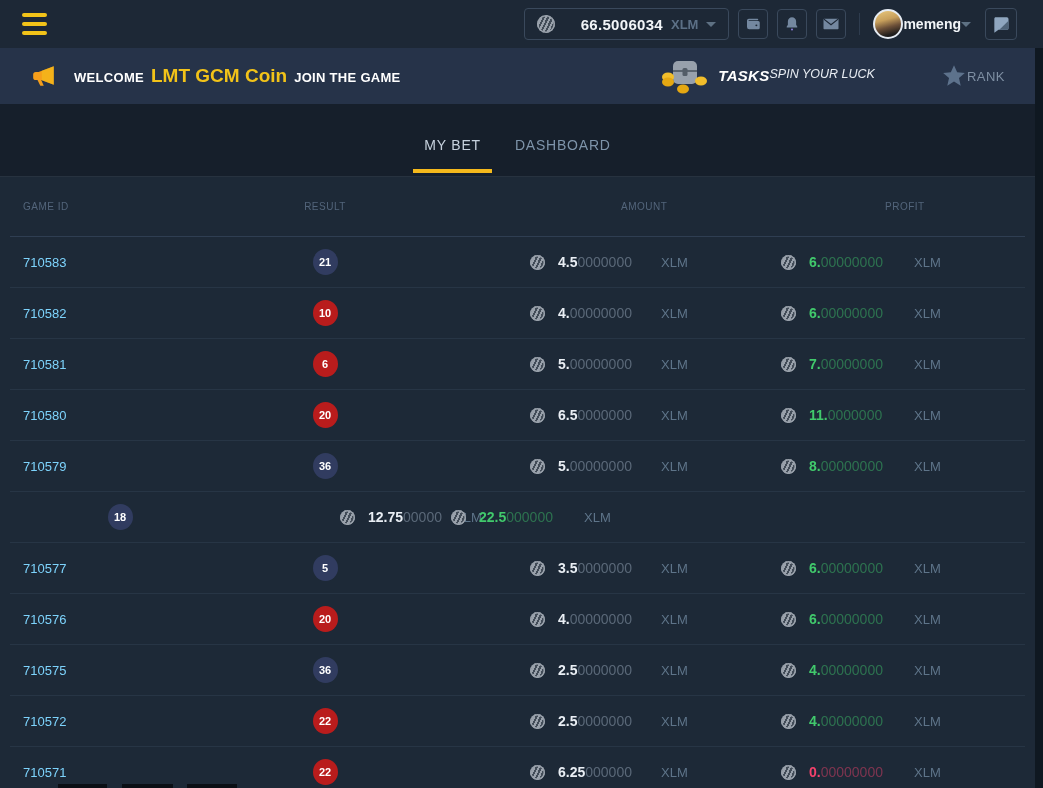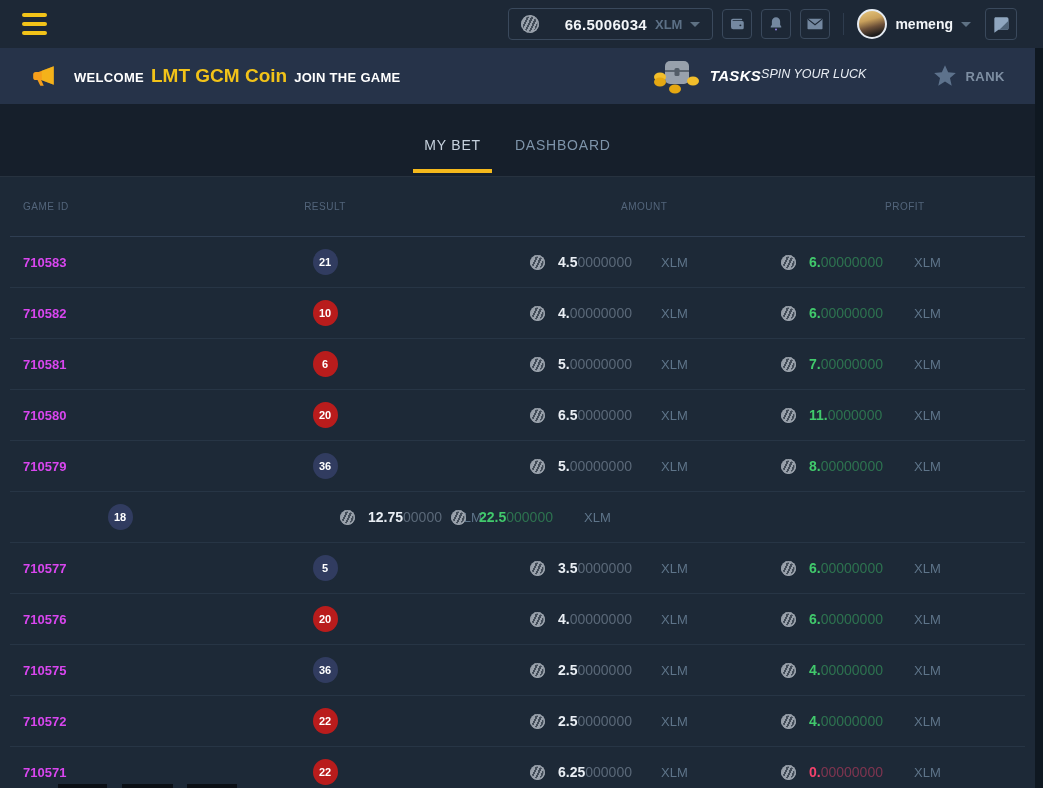--- a/index.html
+++ b/index.html
@@ -37,41 +37,41 @@
     width:30px; height:30px; margin-left:9px;
     border:1px solid #3A495C; border-radius:4px;
     display:flex; align-items:center; justify-content:center; cursor:pointer;
   }
   .vdivider { width:1px; height:22px; background:#2E3C4E; margin:0 13px; }
   .avatar {
     width:30px; height:30px; border-radius:50%;
     border:2px solid #E5EBF2;
     background:linear-gradient(165deg,#E8C87E 0%,#C8A05C 35%,#6B4F38 60%,#1E1C1B 85%);
   }
-  .user { display:flex; align-items:center; gap:8px; cursor:pointer;text-align:center; }
+  .user { display:flex; align-items:center; cursor:pointer;text-align:center; }
   .user-name { font-size:14px; font-weight:bold; color:#F2F5F8; }
   .chat-btn { width:32px; height:32px; margin-left:14px; margin-right:12px; }
   
   .content { width:1035px; }
   .right-strip { position:absolute; top:48px; right:0; width:8px; height:740px; background:#0F1821; }
   
   .banner {
     height:56px; background:#263349;
     display:flex; align-items:center;
     padding:0 30px;
   }
   .banner-left { display:flex; align-items:center; gap:16px; }
   .welcome-line { display:flex; align-items:baseline; gap:7px; }
   .w-pre, .w-suf { font-size:13px; font-weight:bold; color:#FFFFFF; letter-spacing:.3px; }
   .w-coin { font-size:19px; font-weight:bold; color:#F2C319; }
   .tasks { margin-left:auto; display:flex; align-items:center; gap:10px; cursor:pointer; }
   .tasks-text { display:flex; flex-direction:row; line-height:1.25; }
   .tasks-title { font-size:15px; font-weight:bold; font-style:italic; color:#FFFFFF; letter-spacing:.3px; }
   .tasks-sub { font-size:12.5px; font-style:italic; color:#E8EDF3; }
-  .rank { display:flex; align-items:center; gap:7px; margin-left:66px; cursor:pointer;font-weight:bold; }
+  .rank { display:flex; align-items:center; margin-left:66px; cursor:pointer; }
   .rank-label { font-size:13px; color:#7E8FA3; letter-spacing:.5px; }
   
   .tabbar {
     height:73px; display:flex; justify-content:center; gap:12px;
     align-items:center; padding-top:10px;
     border-bottom:1px solid #27323F;
   }
   .tab {
     position:relative; height:100%;
     display:flex; align-items:center;
@@ -95,21 +95,21 @@
   .th-gameid { padding-left:13px; }
   .th-result { justify-self:center; }
   .th-amount { padding-left:201px; }
   .th-profit { padding-left:135px; }
   .row {
     height:51px; display:grid;
     grid-template-columns:220px 190px 330px auto;
     align-items:center;
     border-bottom:1px solid #273545;
   }
-  .gameid { padding-left:13px; font-size:13px; color:#d946ef;font-weight:bold; }
+  .gameid { padding-left:13px; font-size:13px; color:#7dd3fc; }
   .badge-wrap { justify-self:center; }
   .badge {
     min-width:25px; height:26px; padding:0 5px; border-radius:50%;
     display:flex; align-items:center; justify-content:center;
     font-size:11px; font-weight:bold; color:#FFFFFF;
   }
   .badge.dark { background:#313C60; }
   .badge.red  { background:#b91c1c; }
   .money { display:flex; align-items:flex-end; gap:13px; font-size:14px; }
   .money.amount { padding-left:110px; }

